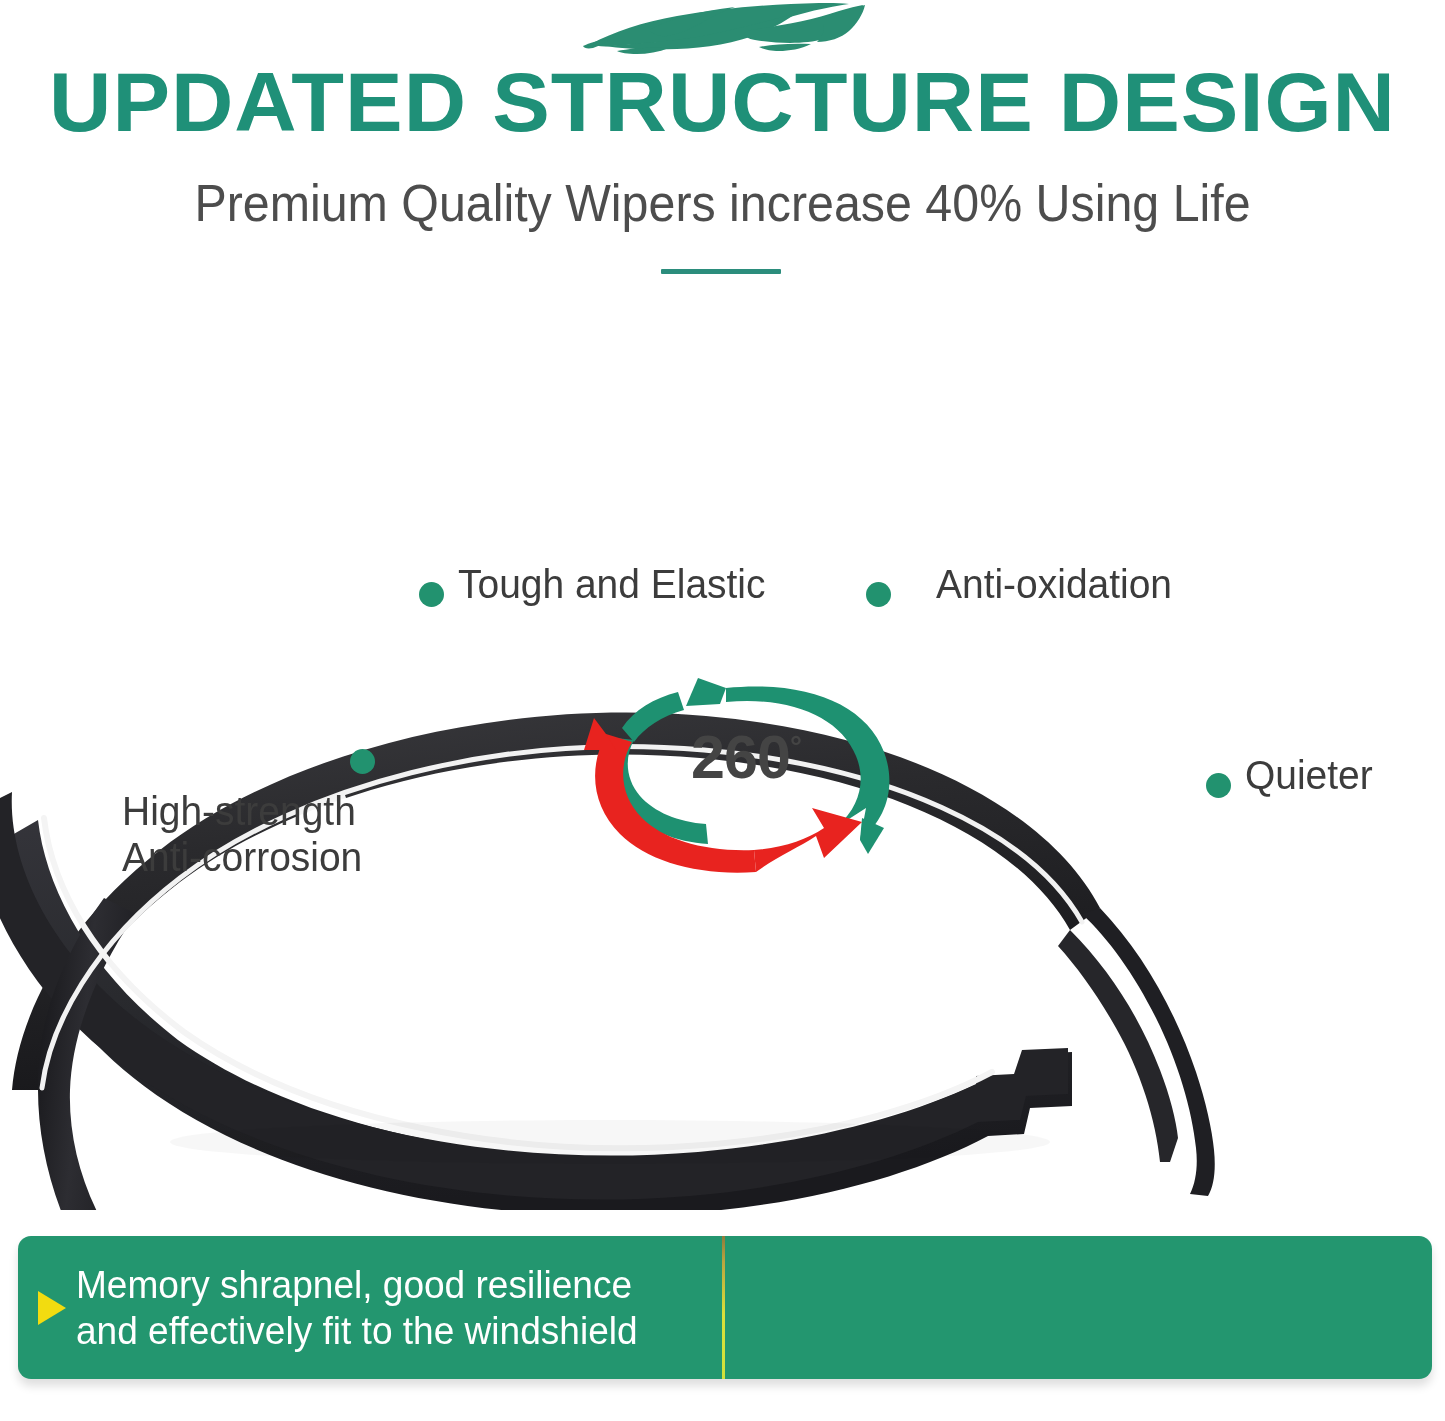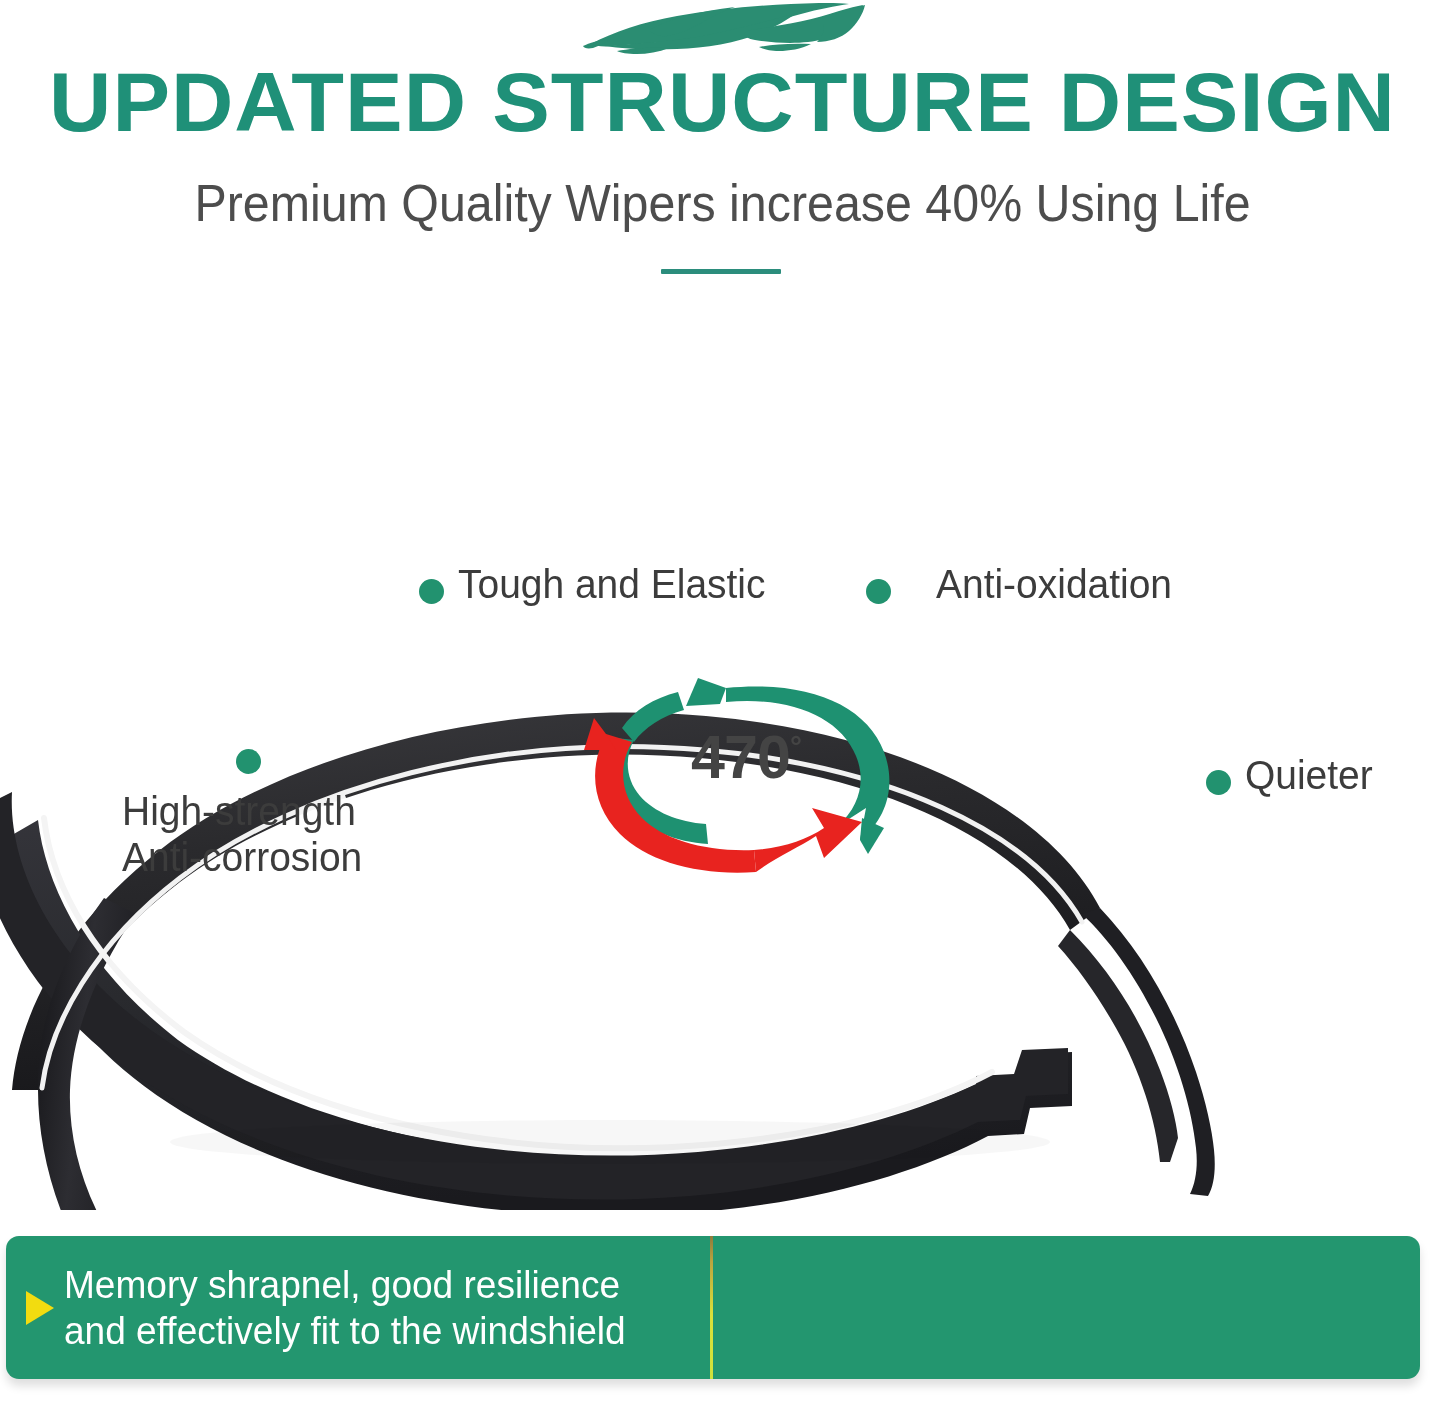--- a/index.html
+++ b/index.html
@@ -84,21 +84,21 @@
     position: absolute;
     left: 0; top: 0;
     width: 1445px;
     height: 880px;
   }
 
   
   .callout {
     position: absolute;
     display: flex;
-    align-items: center;
+    align-items: flex-end;
     gap: 14px;
   }
   .callout .dot {
     flex: 0 0 auto;
     width: 25px;
     height: 25px;
     border-radius: 50%;
     background: #22926f;
     margin-top: 14px;
   }
@@ -142,21 +142,21 @@
   }
   .badge-360 .badge-label .deg {
     font-size: 30px;
     vertical-align: super;
     line-height: 1;
   }
 
   
   .banner-row {
     position: absolute;
-    left: 6px;
+    left: 18px;
     top: 1236px;
     width: 1414px;
     height: 143px;
     display: flex;
     background: #23966f;
     border-radius: 13px;
     box-shadow: 0 7px 10px rgba(0,0,0,0.13);
     overflow: hidden;
   }
   .banner-cell {
@@ -402,21 +402,21 @@
                L 246 150
                L 296 164
                L 258 200
                L 250 178
                C 232 190, 212 198, 190 214
                Z" fill="#e8231f"></path>
       <path d="M 40 76 L 28 60 L 18 92 L 50 92 Z" fill="#e8231f"></path>
     </g>
   </svg>
   <div class="badge-label">
-    <span>470</span><span class="deg">°</span>
+    <span>260</span><span class="deg">°</span>
   </div>
 </div>
 
 <div class="banner-row">
 
   <div class="banner-cell" id="banner-left">
     <span class="banner-arrow"></span>
     <span class="banner-text">
       <span>Memory shrapnel, good resilience</span>
       <span class="l2">and effectively fit to the windshield</span>

